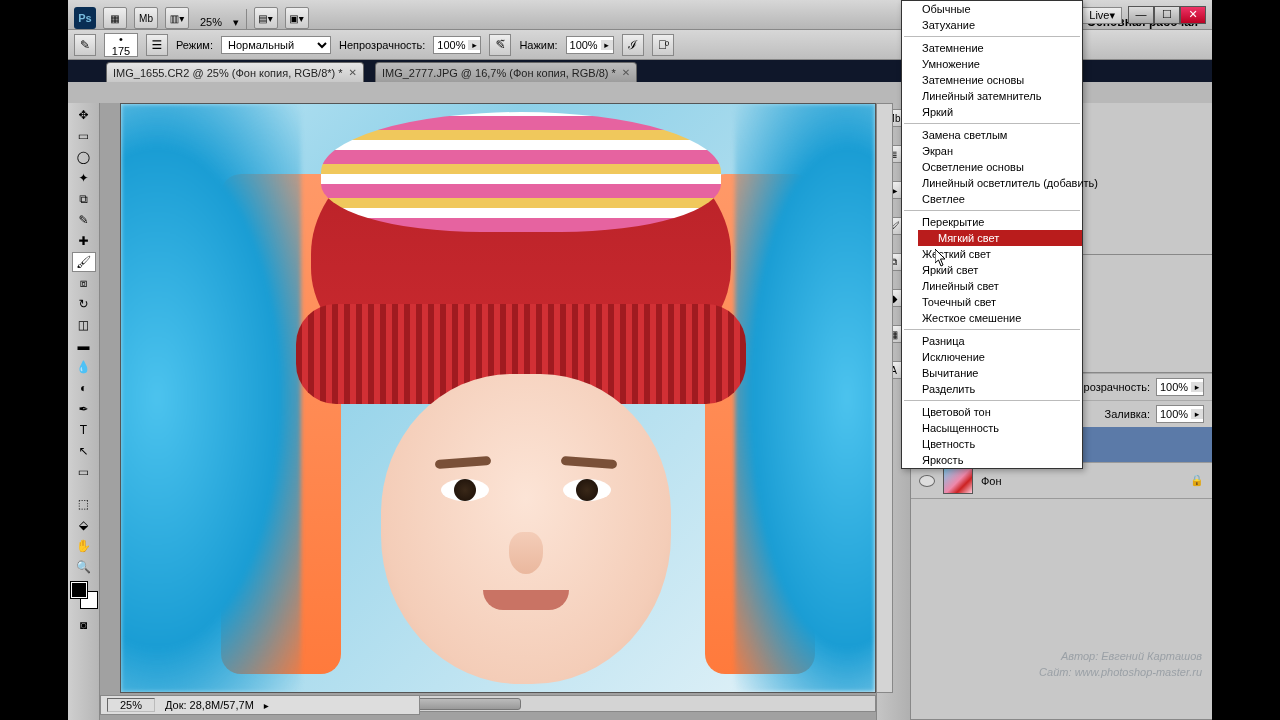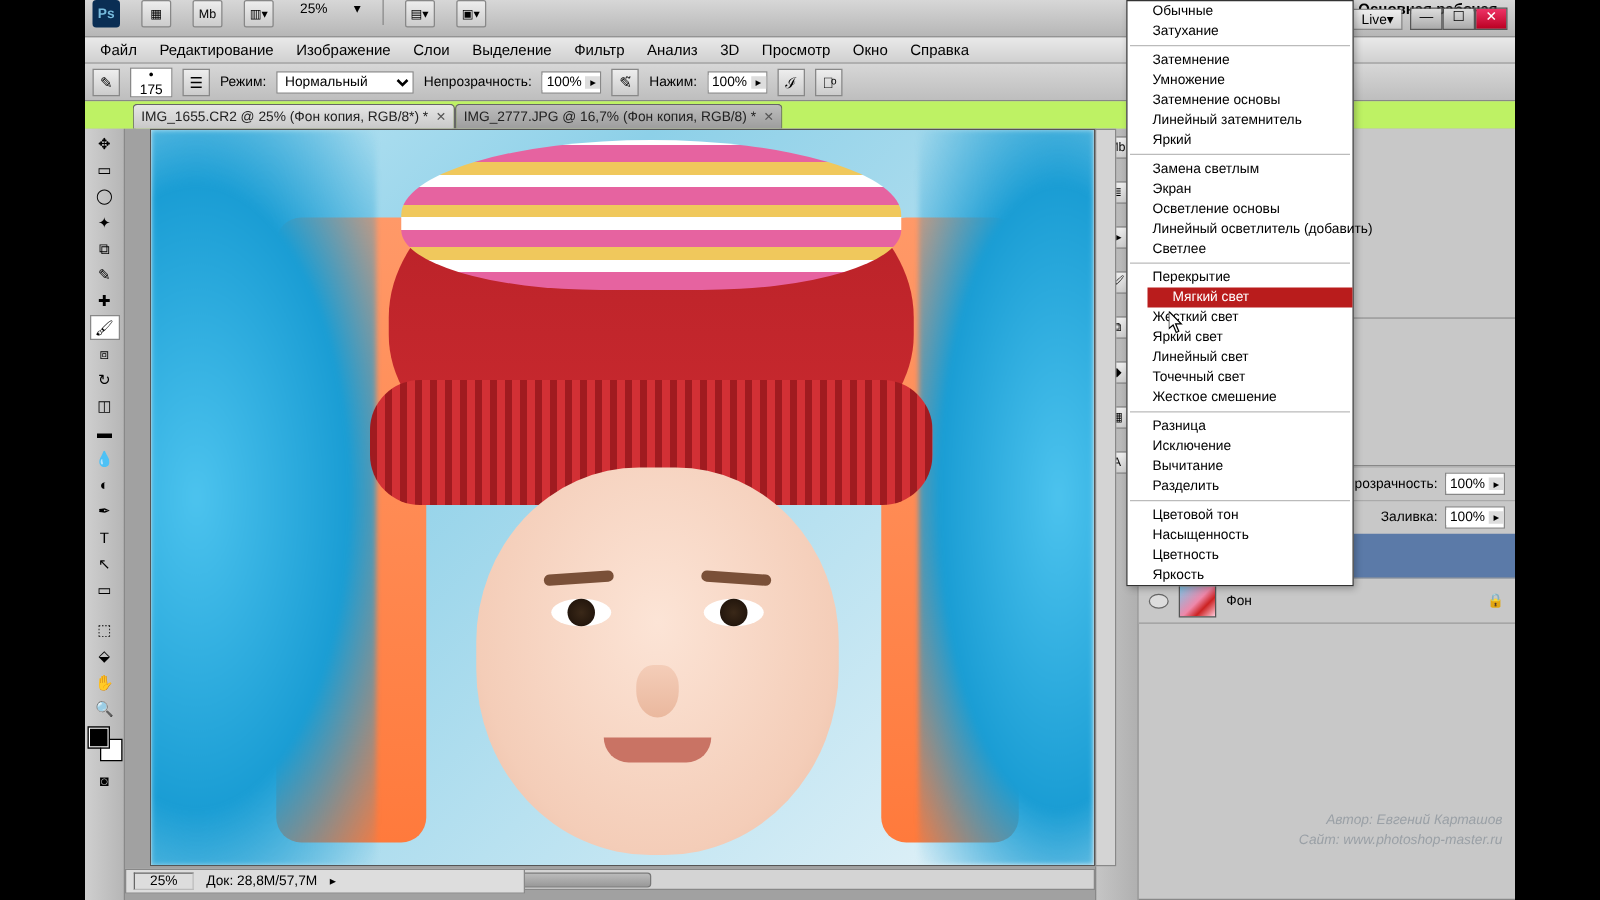--- a/index.html
+++ b/index.html
@@ -1,20 +1,20 @@
 <!DOCTYPE html>
 <html><head>
 <meta charset="utf-8">
 <style>
 * { margin: 0; padding: 0; box-sizing: border-box; font-family: Tahoma, Arial, sans-serif; font-size: 11px; user-select: none; }
 body { background: #000; overflow: hidden; width: 1280px; height: 720px; position: relative; }
 .app { position: absolute; left: 68px; top: 0; width: 1144px; height: 720px; background: #b8b8b8; }
 
 
-.topbar { height: 30px; background: linear-gradient(#d7d7d7,#b6b6b6); display: flex; align-items: flex-start; padding: 0 6px; gap: 17px; border-bottom: 1px solid #888; }
+.topbar { height: 30px; background: linear-gradient(#d7d7d7,#b6b6b6); display: flex; align-items: flex-end; padding: 0 6px; gap: 7px; border-bottom: 1px solid #888; }
 .ps-logo { width: 22px; height: 22px; background: #0a2e54; border-radius: 3px; color: #7bd; font-weight: bold; text-align: center; line-height: 22px; font-size: 11px; }
 .tb-btn { width: 24px; height: 22px; background: linear-gradient(#eee,#ccc); border: 1px solid #888; border-radius: 2px; display: flex; align-items: center; justify-content: center; font-size: 10px; }
 .tb-sep { width: 1px; height: 20px; background: #888; }
 .zoom-combo { font-size: 11px; padding: 1px 4px; }
 .workspace-label { margin-left: auto; font-weight: bold; font-size: 12px; padding-right: 8px; white-space: nowrap; overflow: hidden; }
 
 
 .win-ctrl { display: flex; gap: 0; margin-left: 6px; }
 .win-btn { width: 26px; height: 18px; border: 1px solid #555; background: linear-gradient(#ddd,#aaa); text-align: center; line-height: 15px; font-size: 11px; }
 .win-btn.close { background: linear-gradient(#e36,#b02); color: #fff; }
@@ -27,21 +27,21 @@
 .optbar { height: 30px; background: linear-gradient(#d7d7d7,#bebebe); display: flex; align-items: center; padding: 0 6px; gap: 8px; border-bottom: 1px solid #888; }
 .opt-label { font-size: 11px; }
 .opt-select { font-size: 11px; height: 18px; border: 1px solid #888; background: #fff; padding: 0 2px; }
 .opt-pct { display: flex; align-items: center; border: 1px solid #888; background: #fff; height: 18px; }
 .opt-pct input { width: 34px; border: none; font-size: 11px; text-align: center; }
 .opt-pct .arr { width: 12px; background: #ddd; text-align: center; font-size: 9px; }
 .brush-preview { width: 34px; height: 24px; border: 1px solid #888; background: #fff; display: flex; flex-direction: column; align-items: center; justify-content: center; font-size: 9px; }
 .icon-sq { width: 22px; height: 22px; border: 1px solid #888; background: linear-gradient(#eee,#ccc); display: flex; align-items: center; justify-content: center; font-size: 12px; }
 
 
-.doctabs { height: 22px; background: #bef264; display: flex; align-items: flex-end; padding-left: 38px; gap: 0; }
+.doctabs { height: 22px; background: #0f172a; display: flex; align-items: flex-end; padding-left: 38px; gap: 11px; }
 .doctab { height: 20px; background: linear-gradient(#bdbdbd,#9d9d9d); border: 1px solid #666; border-bottom: none; border-radius: 4px 4px 0 0; padding: 2px 6px; display: flex; align-items: center; gap: 6px; font-size: 11px; color: #222; }
 .doctab.active { background: linear-gradient(#e6e6e6,#c8c8c8); }
 .tab-x { font-size: 10px; color: #555; }
 
 
 .mainwrap { position: absolute; top: 103px; left: 0; right: 0; bottom: 0; display: flex; }
 .toolbox { width: 32px; background: linear-gradient(90deg,#cfcfcf,#b6b6b6); border-right: 1px solid #888; display: flex; flex-direction: column; align-items: center; padding-top: 2px; gap: 1px; }
 .tool { width: 24px; height: 20px; display: flex; align-items: center; justify-content: center; font-size: 12px; border: 1px solid transparent; }
 .tool.sel { background: #fff; border: 1px solid #888; }
 .tool.gap { height: 10px; border: none; }
@@ -113,33 +113,20 @@
     <div class="tb-btn">▦</div>
     <div class="tb-btn">Mb</div>
     <div class="tb-btn">▥▾</div>
     <span class="zoom-combo">25%</span> ▾
     <div class="tb-sep"></div>
     <div class="tb-btn">▤▾</div>
     <div class="tb-btn">▣▾</div>
     <span class="workspace-label">Основная рабочая</span>
   </div>
 
-  <div class="menubar">
-    <span class="menu-item">Файл</span>
-    <span class="menu-item">Редактирование</span>
-    <span class="menu-item">Изображение</span>
-    <span class="menu-item">Слои</span>
-    <span class="menu-item">Выделение</span>
-    <span class="menu-item">Фильтр</span>
-    <span class="menu-item">Анализ</span>
-    <span class="menu-item">3D</span>
-    <span class="menu-item">Просмотр</span>
-    <span class="menu-item">Окно</span>
-    <span class="menu-item">Справка</span>
-  </div>
 
   <div class="optbar">
     <div class="icon-sq">✎</div>
     <div class="brush-preview">
       <span>•</span>
         <span>175</span>
     </div>
     <div class="icon-sq">☰</div>
     <span class="opt-label">Режим:</span>
     <select class="opt-select" style="width:110px"><option>Нормальный</option></select>

